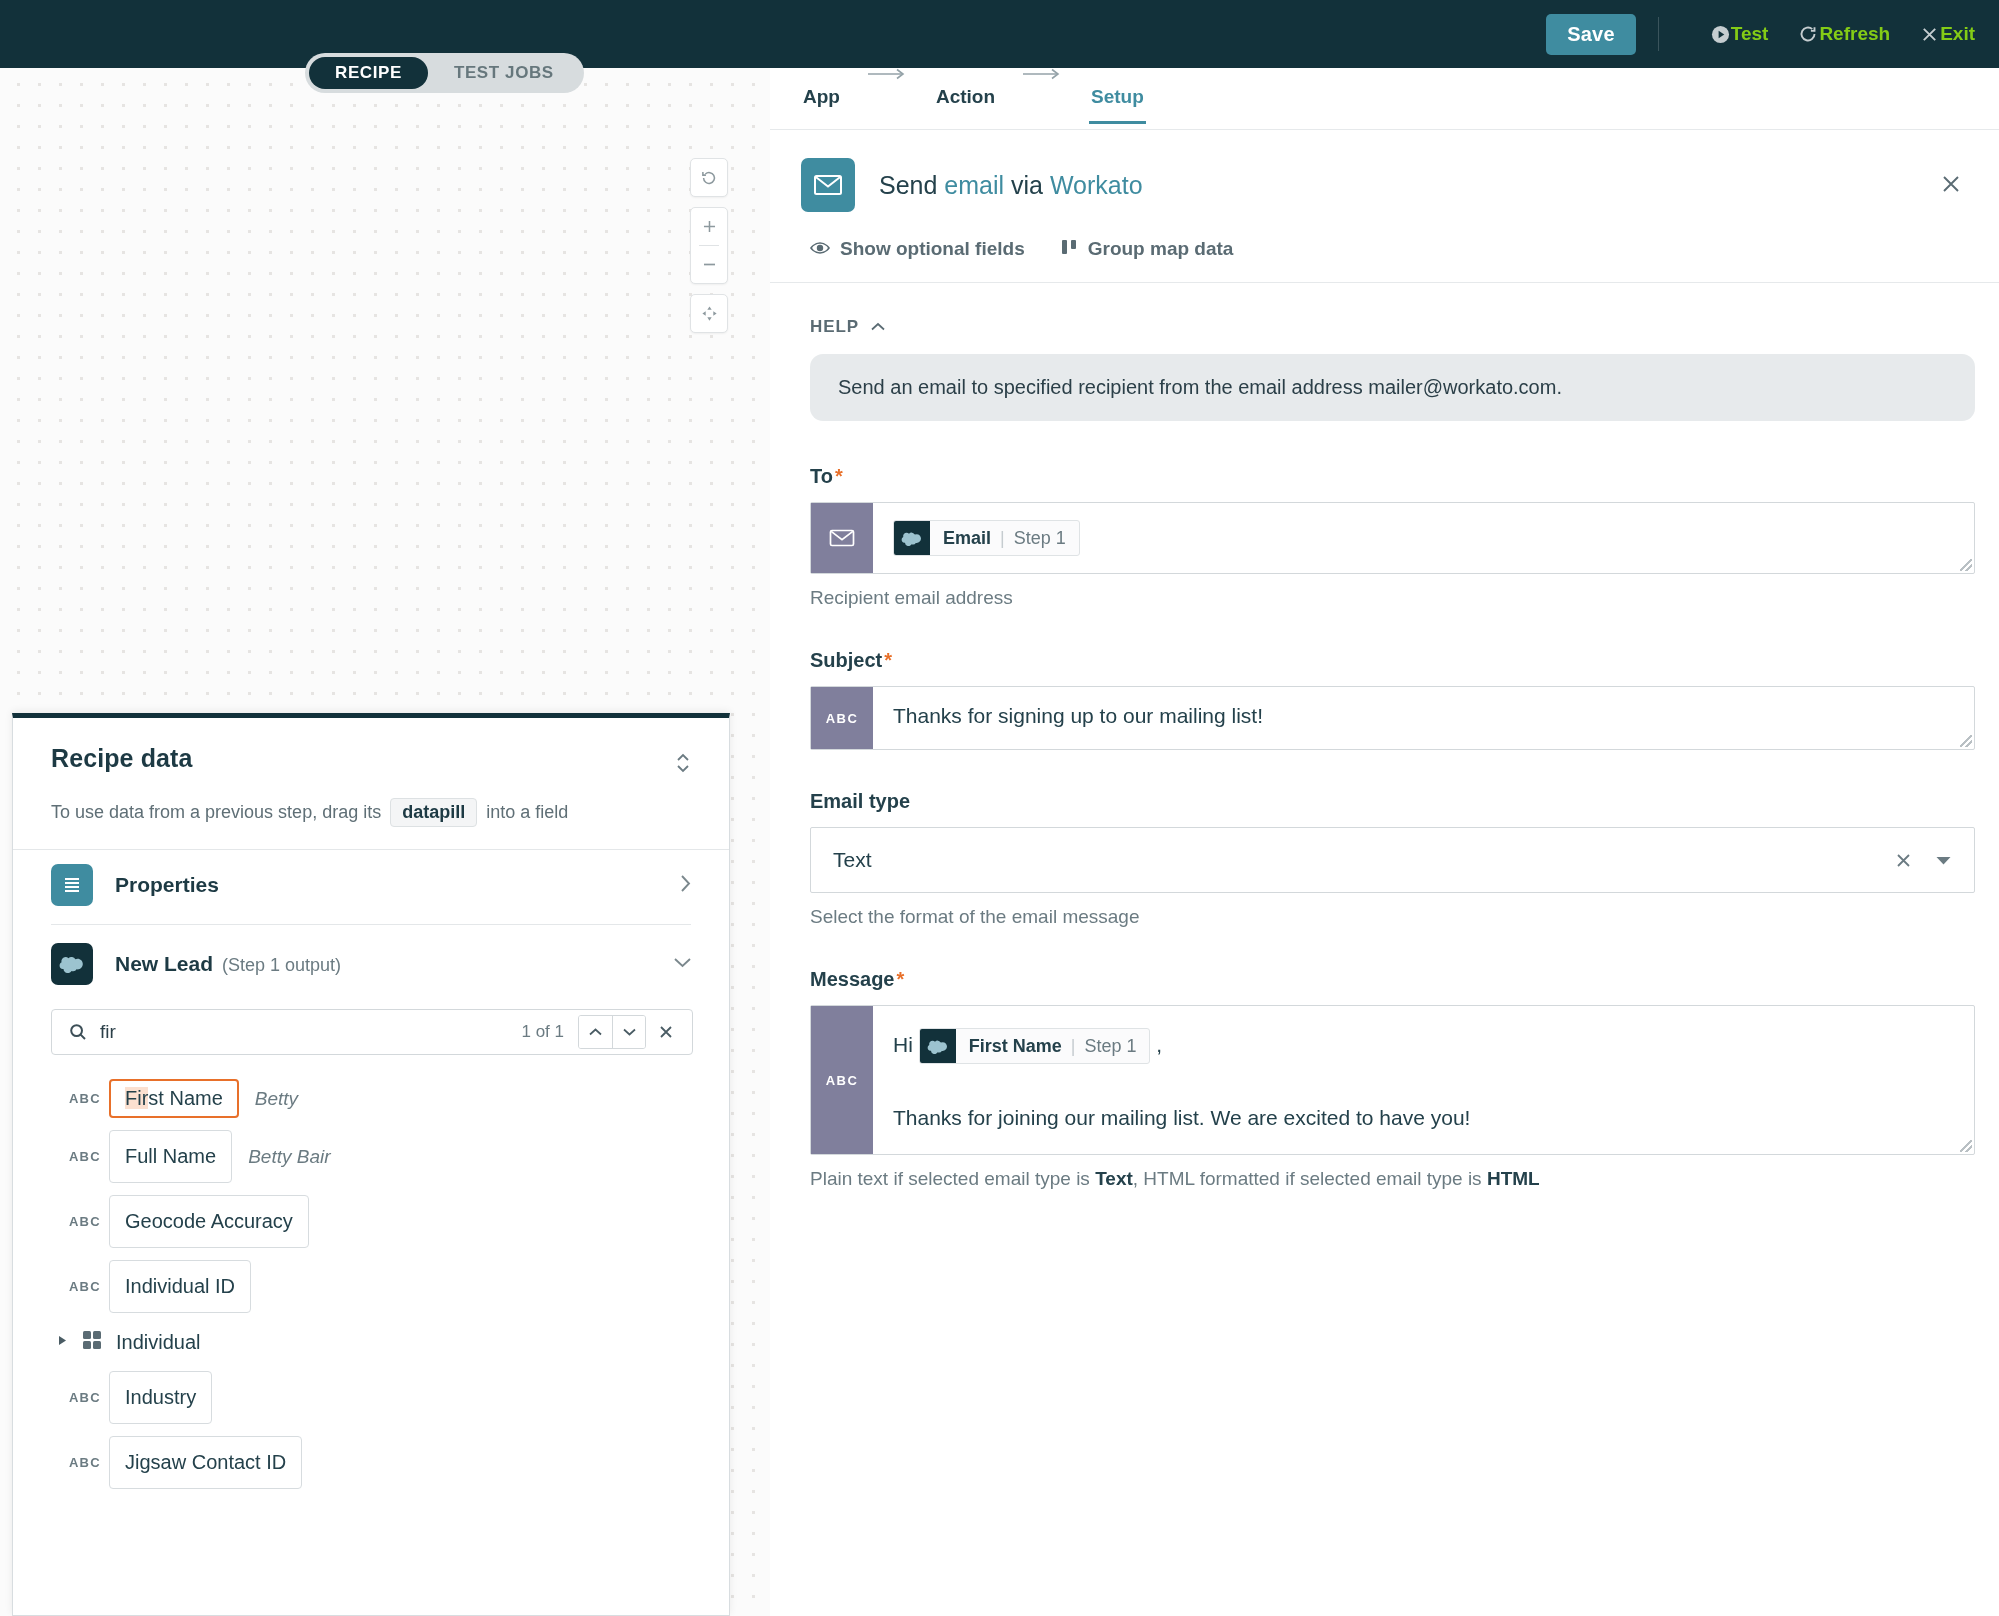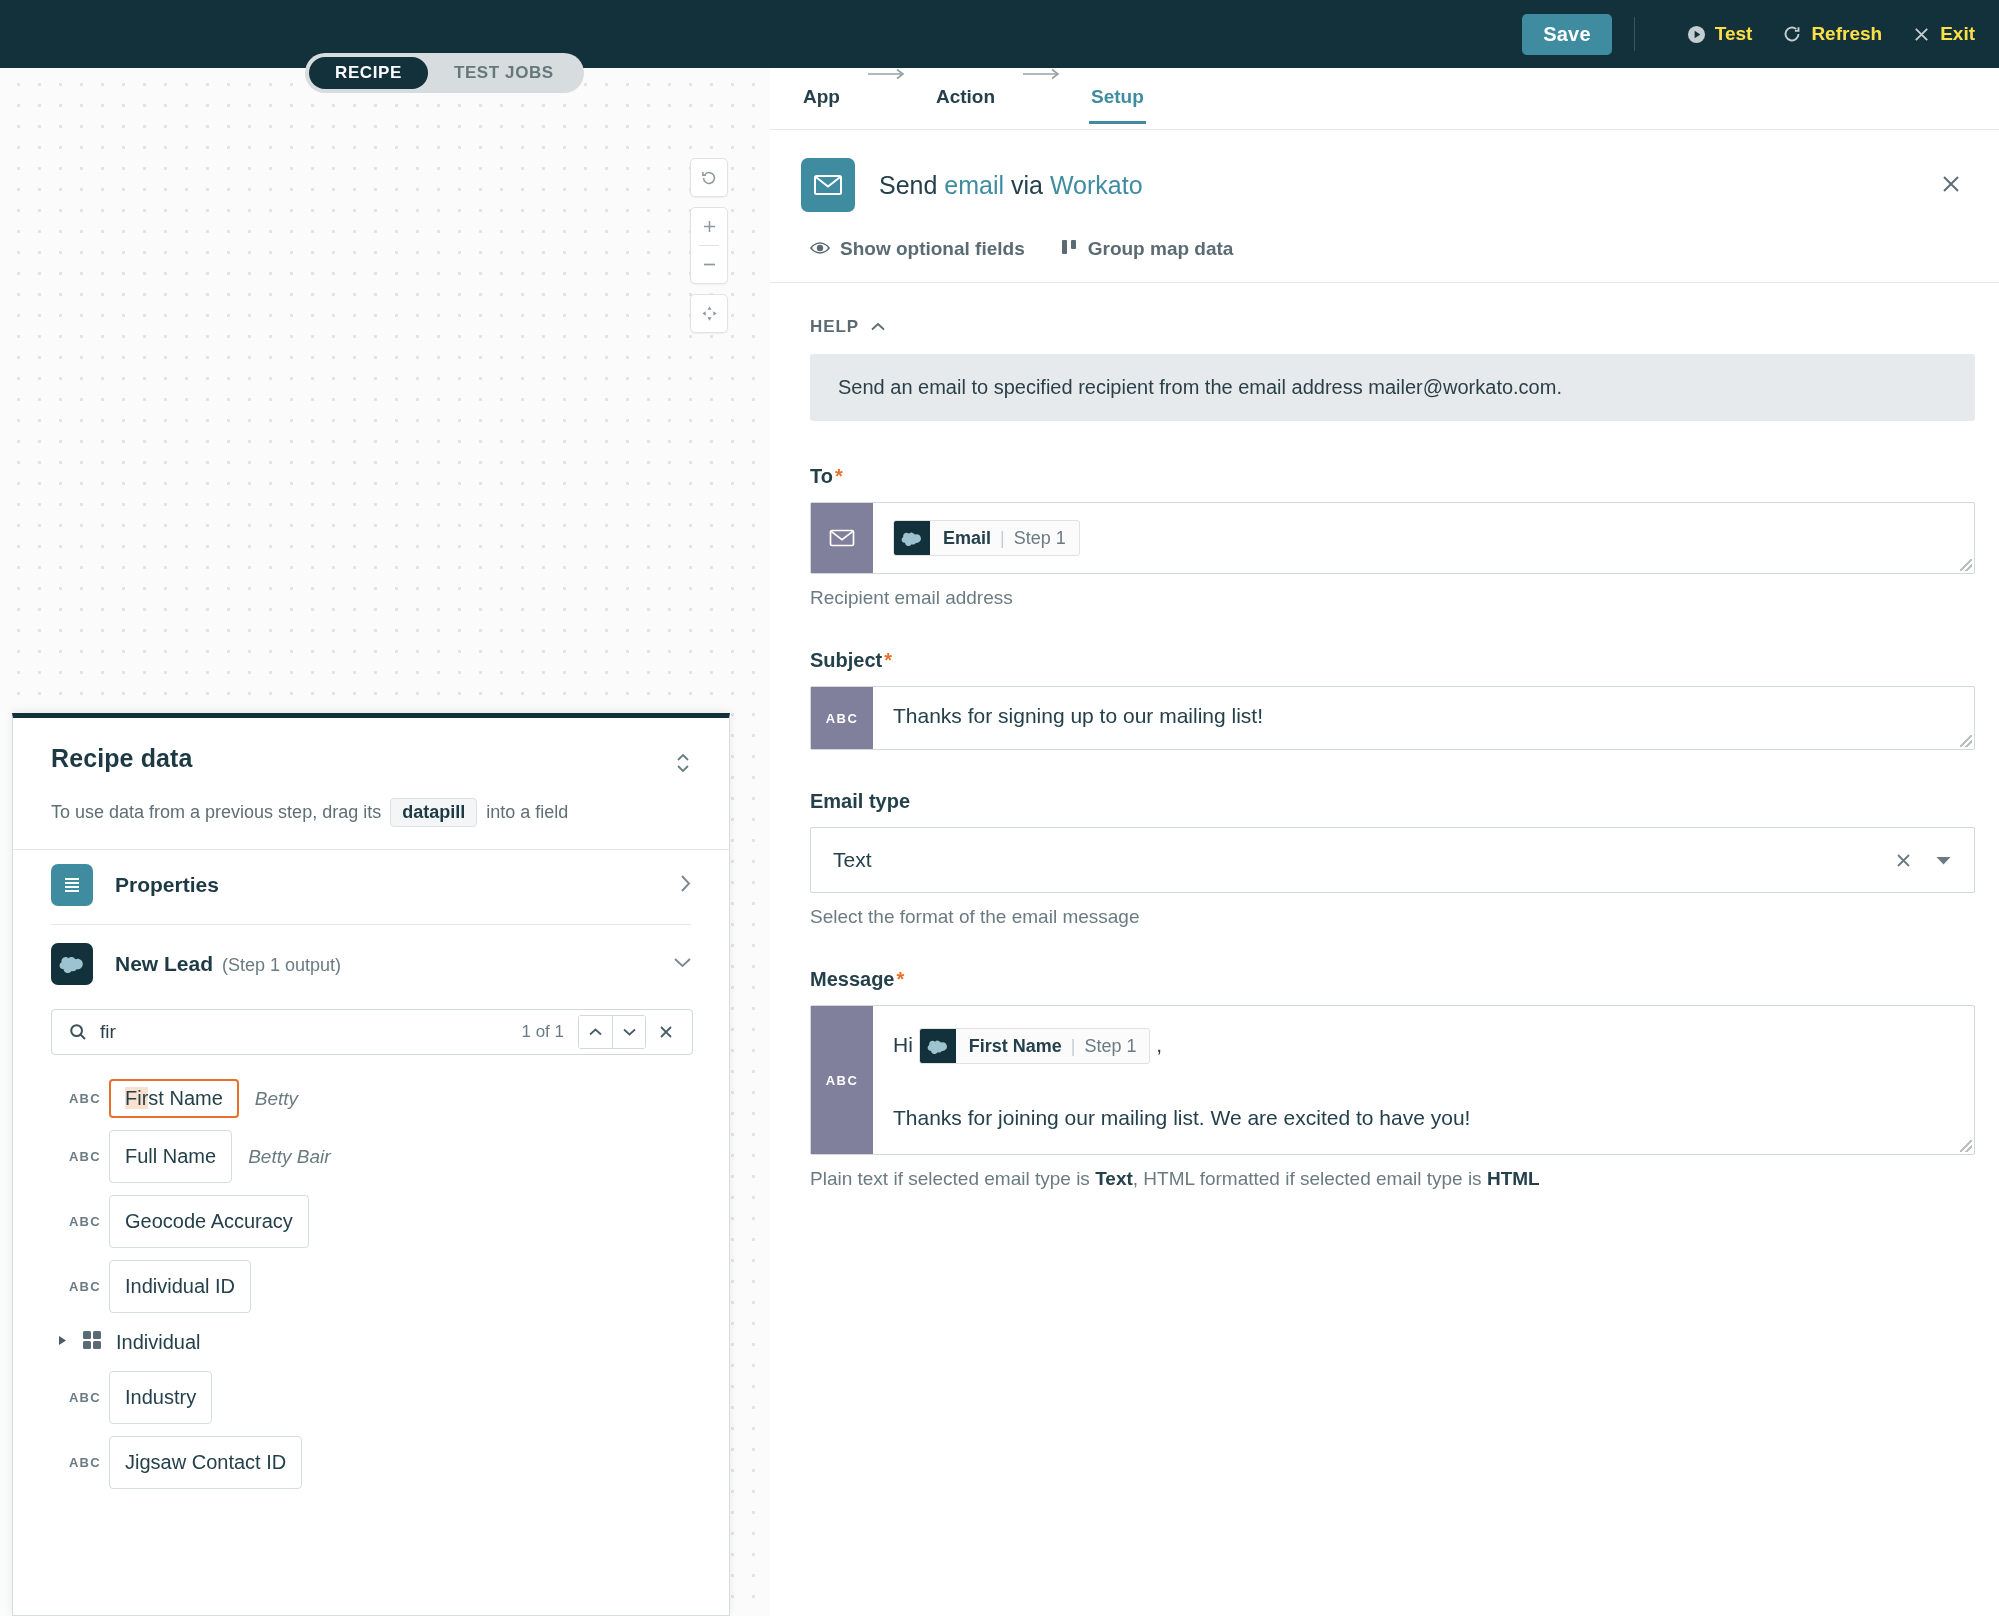--- a/index.html
+++ b/index.html
@@ -23,22 +23,22 @@
     font-size: 20px; font-weight: bold;
     border: none; border-radius: 5px;
     padding: 9px 21px; cursor: pointer;
     font-family: "Liberation Sans", sans-serif;
     letter-spacing: .2px;
   }
   .topbar-sep {
     width: 1px; height: 34px; background: #3a545c; margin: 0 22px;
   }
   .top-action {
-    display: flex; align-items: center; gap: 9px;
-    color: #fde047; font-size: 19px; font-weight: bold;
+    display: flex; align-items: center; gap: 1px;
+    color: #84cc16; font-size: 19px; font-weight: bold;
     margin-left: 30px; cursor: pointer; white-space: nowrap;
   }
   .top-action:first-of-type { margin-left: 0; }
   .ic { display: inline-flex; align-items: center; justify-content: center; }
 
   
   .tabgroup {
     position: absolute; top: 53px; left: 305px;
     height: 40px; background: #d7dcde;
     border-radius: 20px; display: flex; align-items: center;
@@ -200,21 +200,21 @@
 
   .form-scroll { padding: 0 0 40px 0; height: 1400px; overflow: hidden; }
   .form-inner { padding: 34px 24px 0 40px; }
 
   .help-label {
     display: flex; align-items: center; gap: 11px;
     font-size: 17px; font-weight: bold; color: #5a6b73; letter-spacing: .9px;
     cursor: pointer; margin-bottom: 17px;
   }
   .help-box {
-    background: #e7eaec; border-radius: 3px;
+    background: #e7eaec; border-radius: 13px;
     padding: 22px 28px; font-size: 20px; color: #2b3f48;
     margin-bottom: 44px;
   }
 
   .field { margin-bottom: 40px; }
   .field-label {
     font-size: 20px; font-weight: bold; color: #24414b; margin-bottom: 14px;
   }
   .req { color: #e8702a; font-size: 20px; margin-left: 2px; }
 

